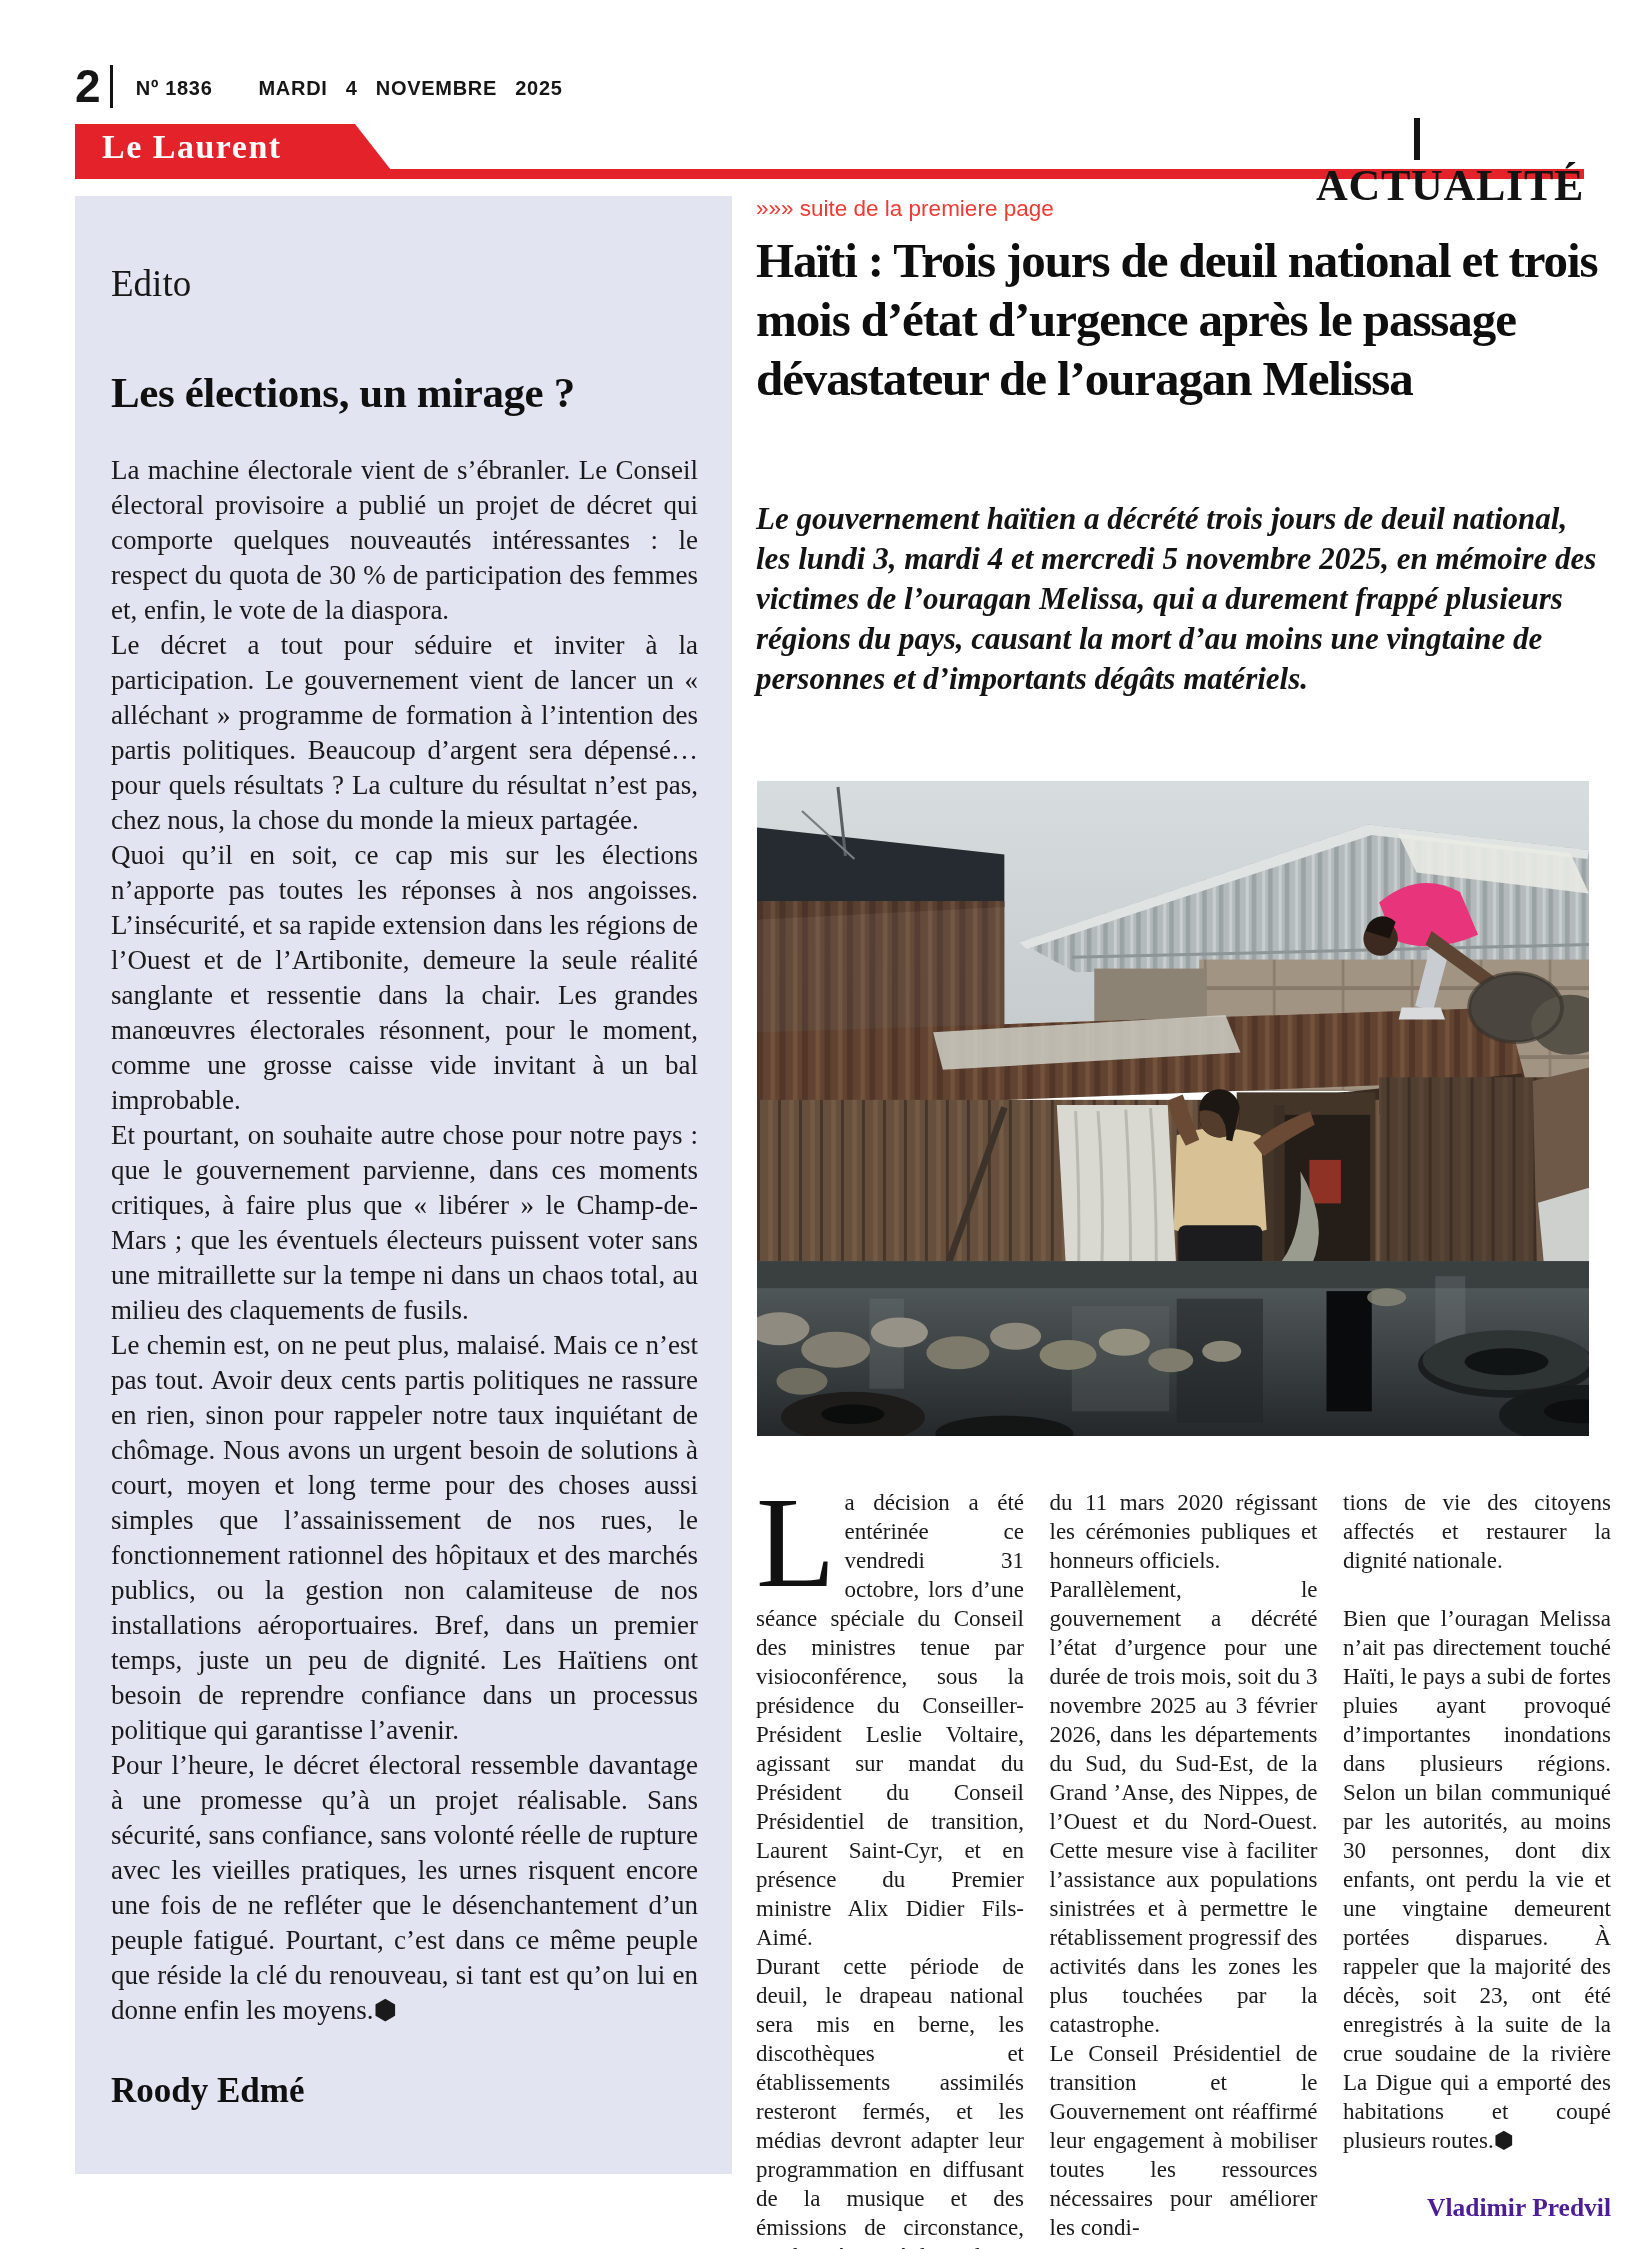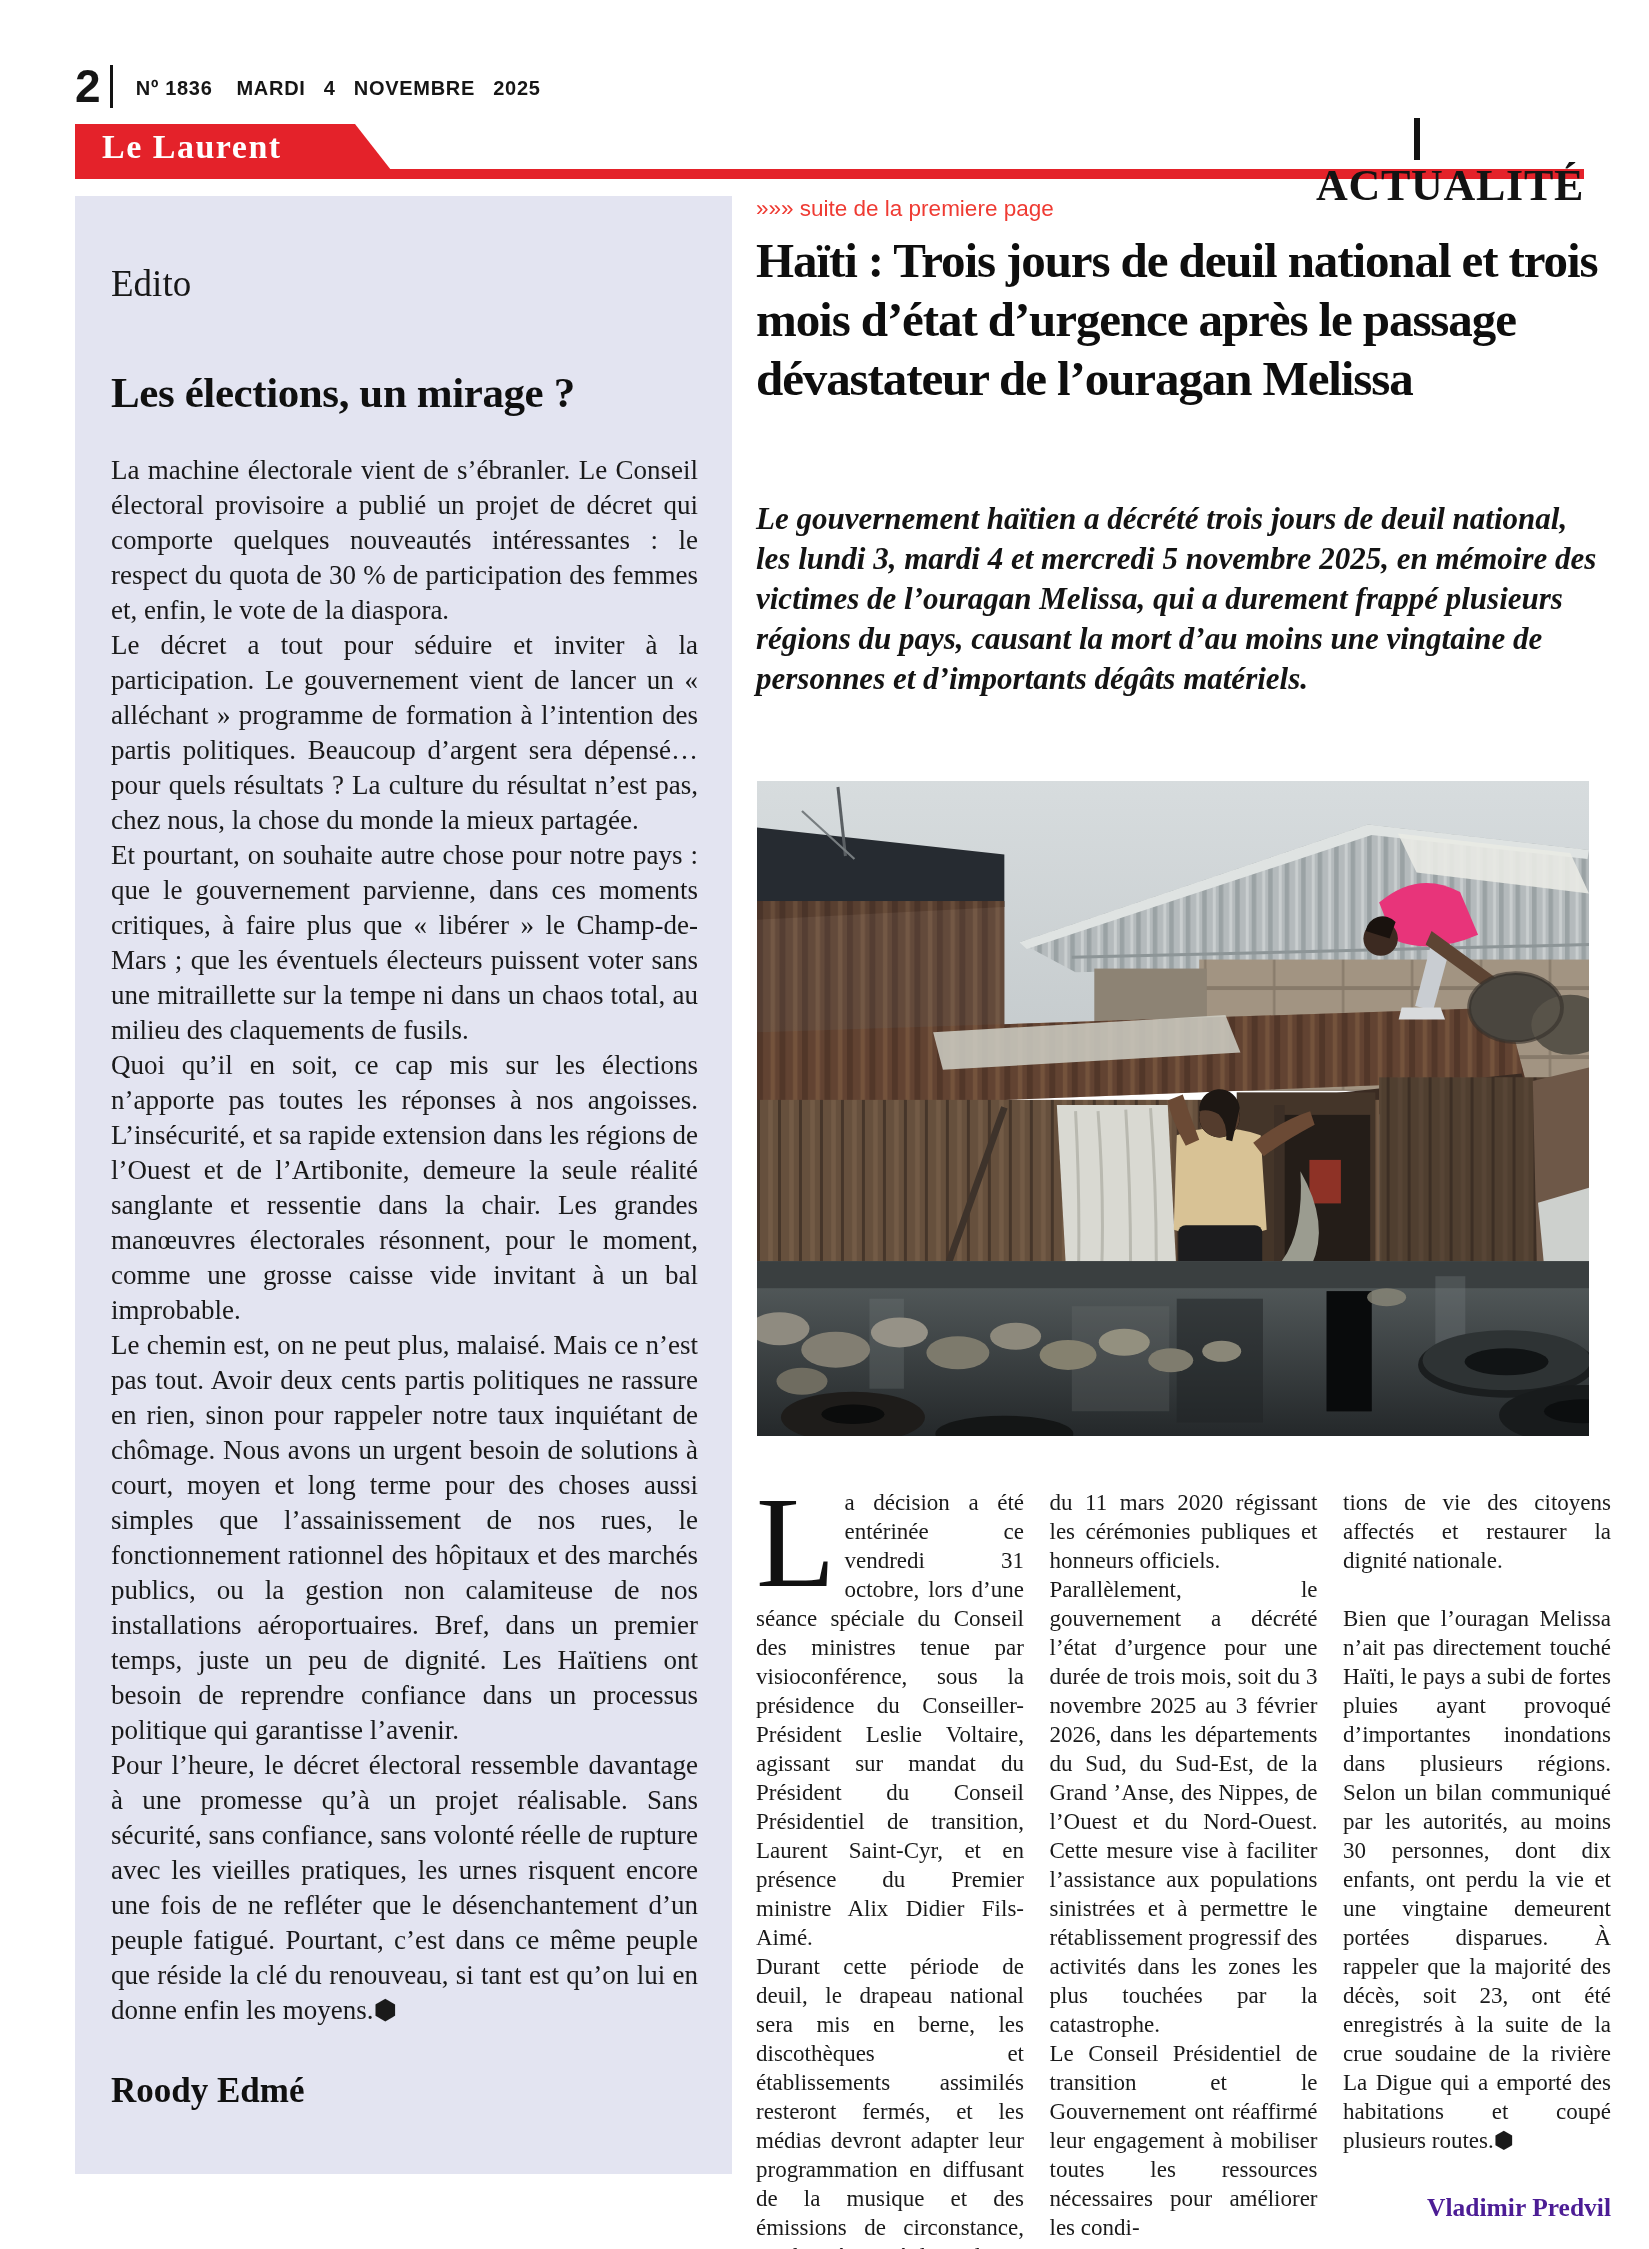--- a/index.html
+++ b/index.html
@@ -6,21 +6,21 @@
   body{
     width:1650px;height:2250px;position:relative;background:#ffffff;
     font-family:"Liberation Serif", serif;color:#161616;overflow:hidden;
   }
   
   .folio{position:absolute;left:75px;top:63px;display:flex;align-items:center;
     font-family:"Liberation Sans", sans-serif;font-weight:bold;}
   .folio .pageno{font-size:46px;line-height:46px;}
   .folio .folio-bar{width:3.7px;height:43px;background:#131313;margin-left:9px;}
   .folio .issue{font-size:20px;margin-left:22.5px;letter-spacing:0.7px;margin-top:4.5px;}
-  .folio .pubdate{font-size:20px;margin-left:24px;letter-spacing:0.7px;word-spacing:12px;margin-top:4.5px;text-align:right;}
+  .folio .pubdate{font-size:20px;margin-left:46px;letter-spacing:0.7px;word-spacing:12px;margin-top:4.5px;text-align:right;}
 
   .ribbon{position:absolute;left:75px;top:124px;width:316px;height:46px;background:#e4222a;
     clip-path:polygon(0 0,280px 0,316px 46px,0 46px);}
   .ribbon .masthead{font-size:34px;font-weight:bold;color:#ffffff;line-height:46px;
     padding-left:27px;letter-spacing:1.5px;}
   .redbar{position:absolute;left:75px;top:169px;width:1509px;height:9.7px;background:#e4222a;}
 
   .section-head{position:absolute;top:118px;right:66px;display:flex;align-items:center;flex-direction:column;}
   .section-head .pipe{width:5.2px;height:42px;background:#131313;margin-right:66px;}
   .section-head .section-title{font-size:44px;font-weight:bold;letter-spacing:0.7px;color:#131313;}
@@ -69,22 +69,22 @@
   <span class="pipe"></span>
   <span class="section-title">ACTUALITÉ</span>
 </div>
 
 <div class="panel">
   <div class="edito-kicker">Edito</div>
   <div class="edito-title">Les élections, un mirage ?</div>
   <div class="edito-body">
       <p>La machine électorale vient de s’ébranler. Le Conseil électoral provisoire a publié un projet de décret qui comporte quelques nouveautés intéressantes : le respect du quota de 30 % de participation des femmes et, enfin, le vote de la diaspora.</p>
       <p>Le décret a tout pour séduire et inviter à la participation. Le gouvernement vient de lancer un « alléchant » programme de formation à l’intention des partis politiques. Beaucoup d’argent sera dépensé… pour quels résultats ? La culture du résultat n’est pas, chez nous, la chose du monde la mieux partagée.</p>
+      <p>Quoi qu’il en soit, ce cap mis sur les élections n’apporte pas toutes les réponses à nos angoisses. L’insécurité, et sa rapide extension dans les régions de l’Ouest et de l’Artibonite, demeure la seule réalité sanglante et ressentie dans la chair. Les grandes manœuvres électorales résonnent, pour le moment, comme une grosse caisse vide invitant à un bal improbable.</p>
       <p>Et pourtant, on souhaite autre chose pour notre pays : que le gouvernement parvienne, dans ces moments critiques, à faire plus que « libérer » le Champ-de-Mars ; que les éventuels électeurs puissent voter sans une mitraillette sur la tempe ni dans un chaos total, au milieu des claquements de fusils.</p>
-      <p>Quoi qu’il en soit, ce cap mis sur les élections n’apporte pas toutes les réponses à nos angoisses. L’insécurité, et sa rapide extension dans les régions de l’Ouest et de l’Artibonite, demeure la seule réalité sanglante et ressentie dans la chair. Les grandes manœuvres électorales résonnent, pour le moment, comme une grosse caisse vide invitant à un bal improbable.</p>
       <p>Le chemin est, on ne peut plus, malaisé. Mais ce n’est pas tout. Avoir deux cents partis politiques ne rassure en rien, sinon pour rappeler notre taux inquiétant de chômage. Nous avons un urgent besoin de solutions à court, moyen et long terme pour des choses aussi simples que l’assainissement de nos rues, le fonctionnement rationnel des hôpitaux et des marchés publics, ou la gestion non calamiteuse de nos installations aéroportuaires. Bref, dans un premier temps, juste un peu de dignité. Les Haïtiens ont besoin de reprendre confiance dans un processus politique qui garantisse l’avenir.</p>
       <p>Pour l’heure, le décret électoral ressemble davantage à une promesse qu’à un projet réalisable. Sans sécurité, sans confiance, sans volonté réelle de rupture avec les vieilles pratiques, les urnes risquent encore une fois de ne refléter que le désenchantement d’un peuple fatigué. Pourtant, c’est dans ce même peuple que réside la clé du renouveau, si tant est qu’on lui en donne enfin les moyens.⬢</p>
     </div>
   <div class="edito-author">Roody Edmé</div>
 </div>
 
 <div class="kicker">»»» suite de la premiere page</div>
 <div class="headline">Haïti : Trois jours de deuil national et trois mois d’état d’urgence après le passage dévastateur de l’ouragan Melissa</div>
 <div class="lead">Le gouvernement haïtien a décrété trois jours de deuil national, les lundi 3, mardi 4 et mercredi 5 novembre 2025, en mémoire des victimes de l’ouragan Melissa, qui a durement frappé plusieurs régions du pays, causant la mort d’au moins une vingtaine de personnes et d’importants dégâts matériels.</div>
 

